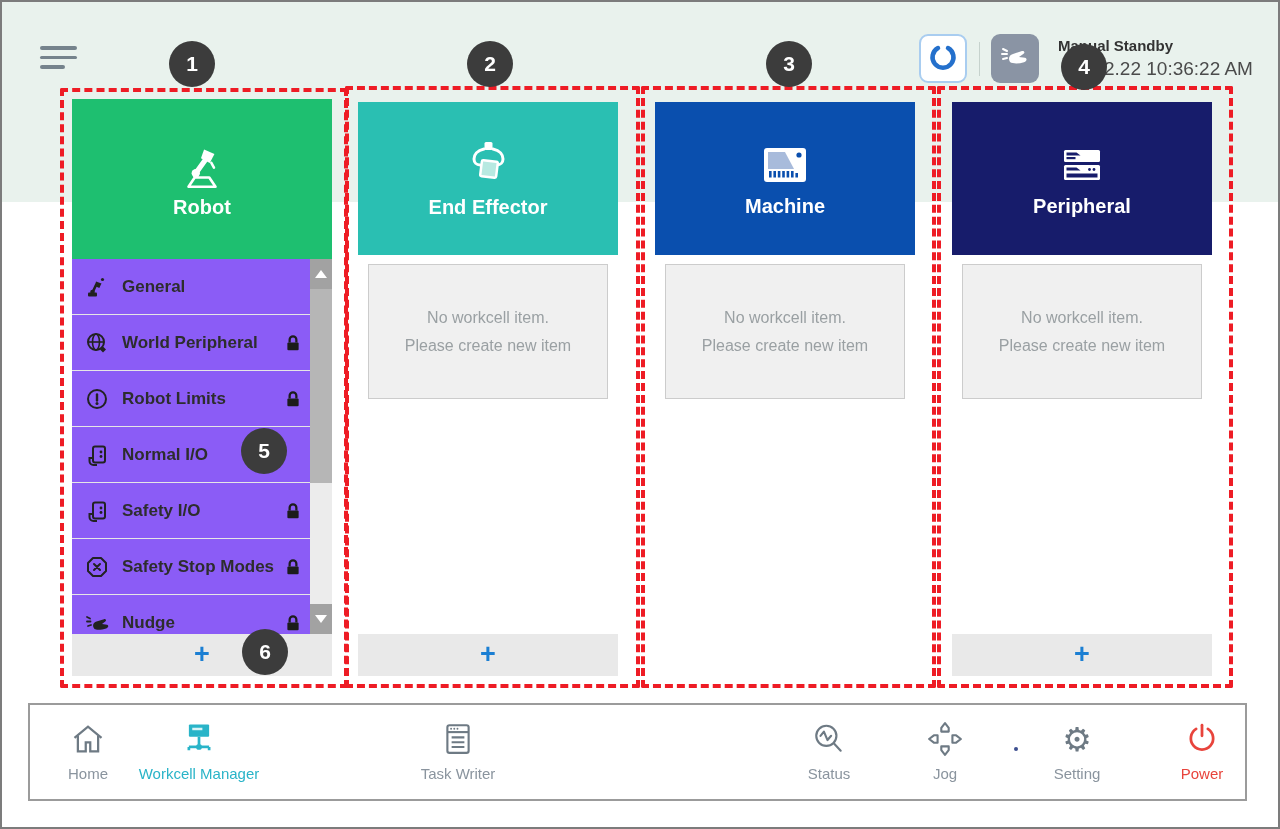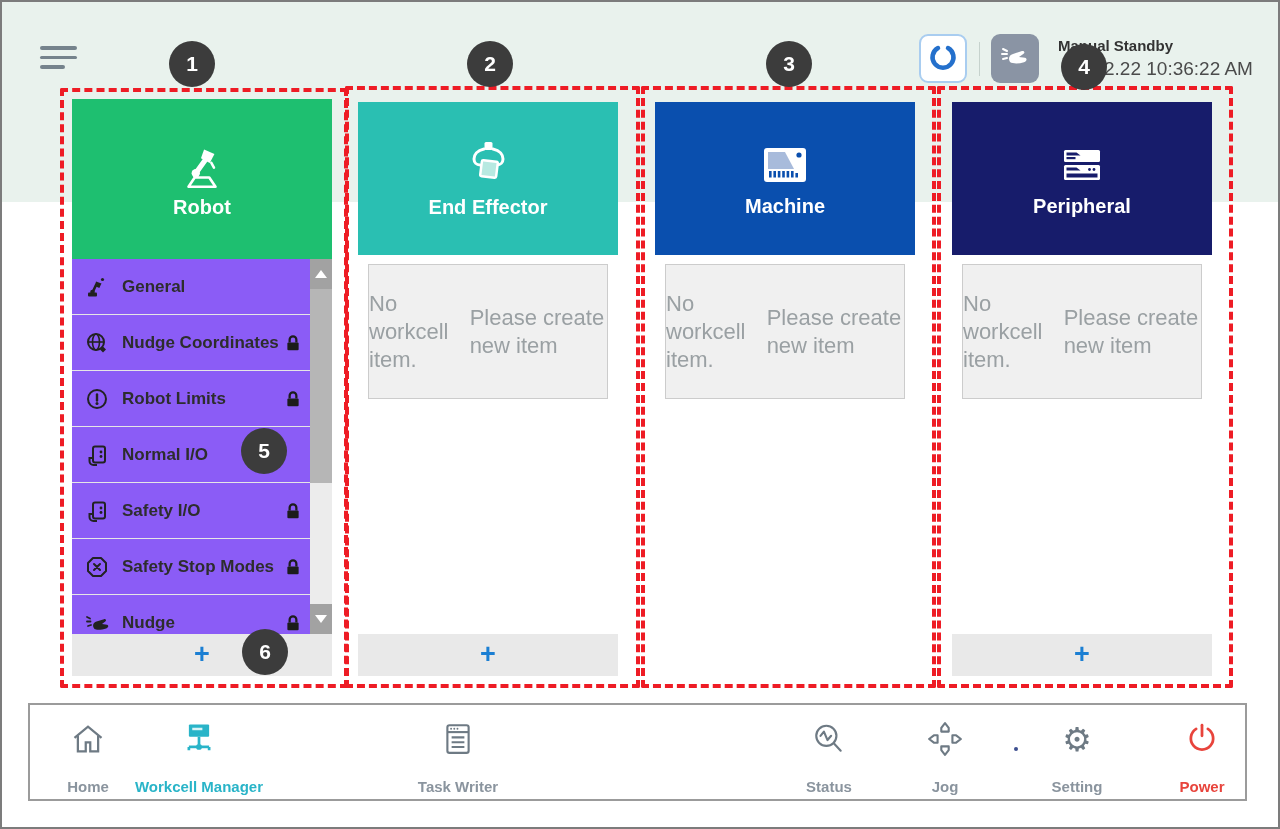--- a/index.html
+++ b/index.html
@@ -37,22 +37,22 @@
   .card1{left:70px;top:97px;height:577px;}
   .card1 .hd{height:160px;background:#1ebf70;}
   .card2{left:356px;top:100px;height:574px;}
   .card2 .hd{height:153px;background:#2abfb2;}
   .card3{left:653px;top:100px;height:658px;}
   .card3 .hd{height:153px;background:#0a4fae;}
   .card4{left:950px;top:100px;height:574px;}
   .card4 .hd{height:153px;background:#171c6b;}
 
   .empty-box{position:absolute;left:10px;right:10px;top:162px;height:135px;background:#f0f0f0;border:1px solid #cccccc;
-             box-sizing:border-box;display:flex;align-items:center;justify-content:center;
-             color:#9aa0a3;font-size:22px;line-height:28px;}
+             box-sizing:border-box;display:flex;flex-direction:column;align-items:center;justify-content:center;
+             color:#9aa0a3;font-size:16px;line-height:28px;}
 
   
   .rlist{position:absolute;left:0;top:160px;right:22px;bottom:42px;overflow:hidden;background:#8b5cf6;}
   .rrow{height:56px;box-sizing:border-box;border-bottom:1px solid #e6e6e6;display:flex;align-items:center;
         padding-left:10px;cursor:pointer;}
   .rrow .ric{width:30px;height:26px;display:flex;align-items:center;justify-content:center;margin-right:10px;}
   .rrow .rlabel{font-size:17px;font-weight:bold;color:#2d2d2d;}
   .rrow .lock{margin-left:auto;margin-right:8px;width:18px;height:18px;}
 
   .sbar{position:absolute;top:160px;right:0;width:22px;bottom:42px;background:#ececec;}
@@ -63,21 +63,21 @@
   .sthumb{position:absolute;left:0;top:30px;width:22px;height:194px;background:#b6b6b6;cursor:grab;}
 
   
   .callout{position:absolute;width:46px;height:46px;border-radius:50%;background:#3c3c3c;color:#fff;
            font-size:21px;font-weight:bold;text-align:center;line-height:46px;z-index:10;}
 
   
   .nav{position:absolute;left:26px;top:701px;width:1219px;height:98px;background:#fff;border:2px solid #9b9b9b;box-sizing:border-box;z-index:2;}
   .nav-item{position:absolute;top:10px;width:150px;text-align:center;cursor:pointer;}
   .nav-item .nic{height:48px;display:flex;align-items:center;justify-content:center;}
-  .nav-item .nlabel{font-size:15px;font-weight:bold;color:#8a949e;margin-top:15px;}
+  .nav-item .nlabel{font-size:15px;font-weight:normal;color:#8a949e;margin-top:2px;}
   .nav-item.active .nlabel{color:#29b4c8;}
   .nav-item.power .nlabel{color:#e8443c;}
   .stray-dot{position:absolute;left:984px;top:42px;width:4px;height:4px;border-radius:50%;background:#3d4f8f;}
   .gear-glyph{font-size:33px;color:#6e7a84;line-height:1;}
 </style>
 </head>
 <body>
 
 <div class="screen">
   <div class="band"></div>
@@ -142,21 +142,21 @@
       </div>
       <div class="rrow">
         <span class="ric">
           <svg width="24" height="24" viewBox="0 0 24 24" fill="none">
             <circle cx="11" cy="11" r="8" stroke="#222" stroke-width="2"></circle>
             <ellipse cx="11" cy="11" rx="3.5" ry="8" stroke="#222" stroke-width="1.6"></ellipse>
             <path d="M3 11h16" stroke="#222" stroke-width="1.6"></path>
             <path d="M18 15.5l3 3-3 3-3-3z" fill="#222"></path>
           </svg>
           </span>
-        <span class="rlabel">Nudge Coordinates</span>
+        <span class="rlabel">World Peripheral</span>
         <span class="lock"><svg width="18" height="18" viewBox="0 0 16 16">
               <path d="M5 7.5V5a3 3 0 0 1 6 0v2.5" fill="none" stroke="#1c1c1c" stroke-width="2"></path>
               <rect x="3" y="7.5" width="10" height="7" rx="1" fill="#1c1c1c"></rect>
             </svg></span>
       </div>
       <div class="rrow">
         <span class="ric">
           <svg width="24" height="24" viewBox="0 0 24 24" fill="none">
             <circle cx="12" cy="12" r="9" stroke="#222" stroke-width="2"></circle>
             <path d="M12 7.5v6" stroke="#222" stroke-width="2.4" stroke-linecap="round"></path>

